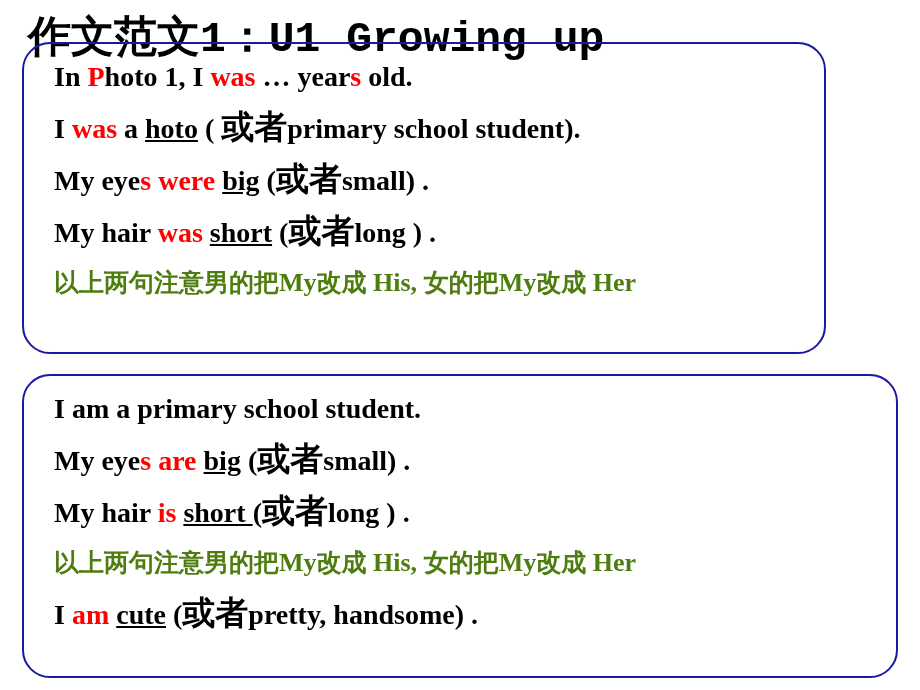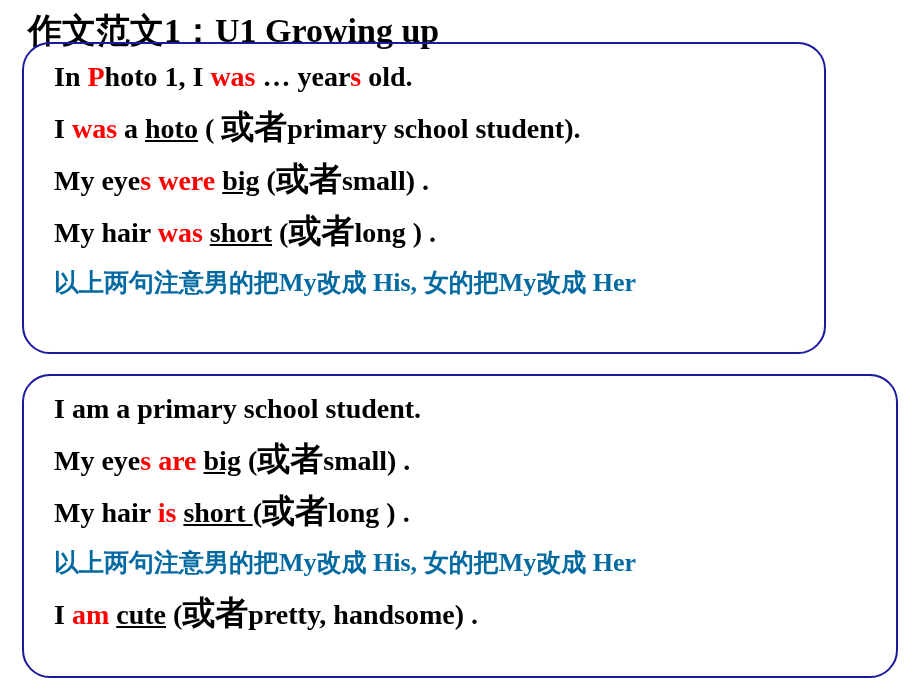--- a/index.html
+++ b/index.html
@@ -15,25 +15,25 @@
   }
   .slide {
     position: relative;
     width: 920px;
     height: 690px;
   }
   .title {
     position: absolute;
     left: 28px;
     top: 8px;
-    font-size: 34px;
+    font-size: 43px;
     font-weight: bold;
     color: #000000;
     white-space: nowrap;
-    font-family: Liberation Serif, serif;
+    font-family: Liberation Mono, monospace;
   }
   .box {
     position: absolute;
     border: 2px solid #1a1a9e;
     border-radius: 28px;
     box-sizing: border-box;
     background: transparent;
   }
   #box-1 {
     left: 22px;
@@ -60,21 +60,21 @@
     line-height: 50px;
     white-space: nowrap;
     padding-left: 18px;
     letter-spacing: 0px;
   }
   .line.cn-note {
     color: #1a1ad0;
     font-size: 26px;
   }
   .red { color: #ff0000; }
-  .blue { color: #0369a1; }
+  .blue { color: #4d7c0f; }
   .u { text-decoration: underline; }
   .cjk {
     font-family: "DejaVu Sans", sans-serif;
     font-weight: bold;
     font-size: 33px;
   }
   .cn-note .cjk { font-size: 25px; }
 </style>
 </head>
 <body>

